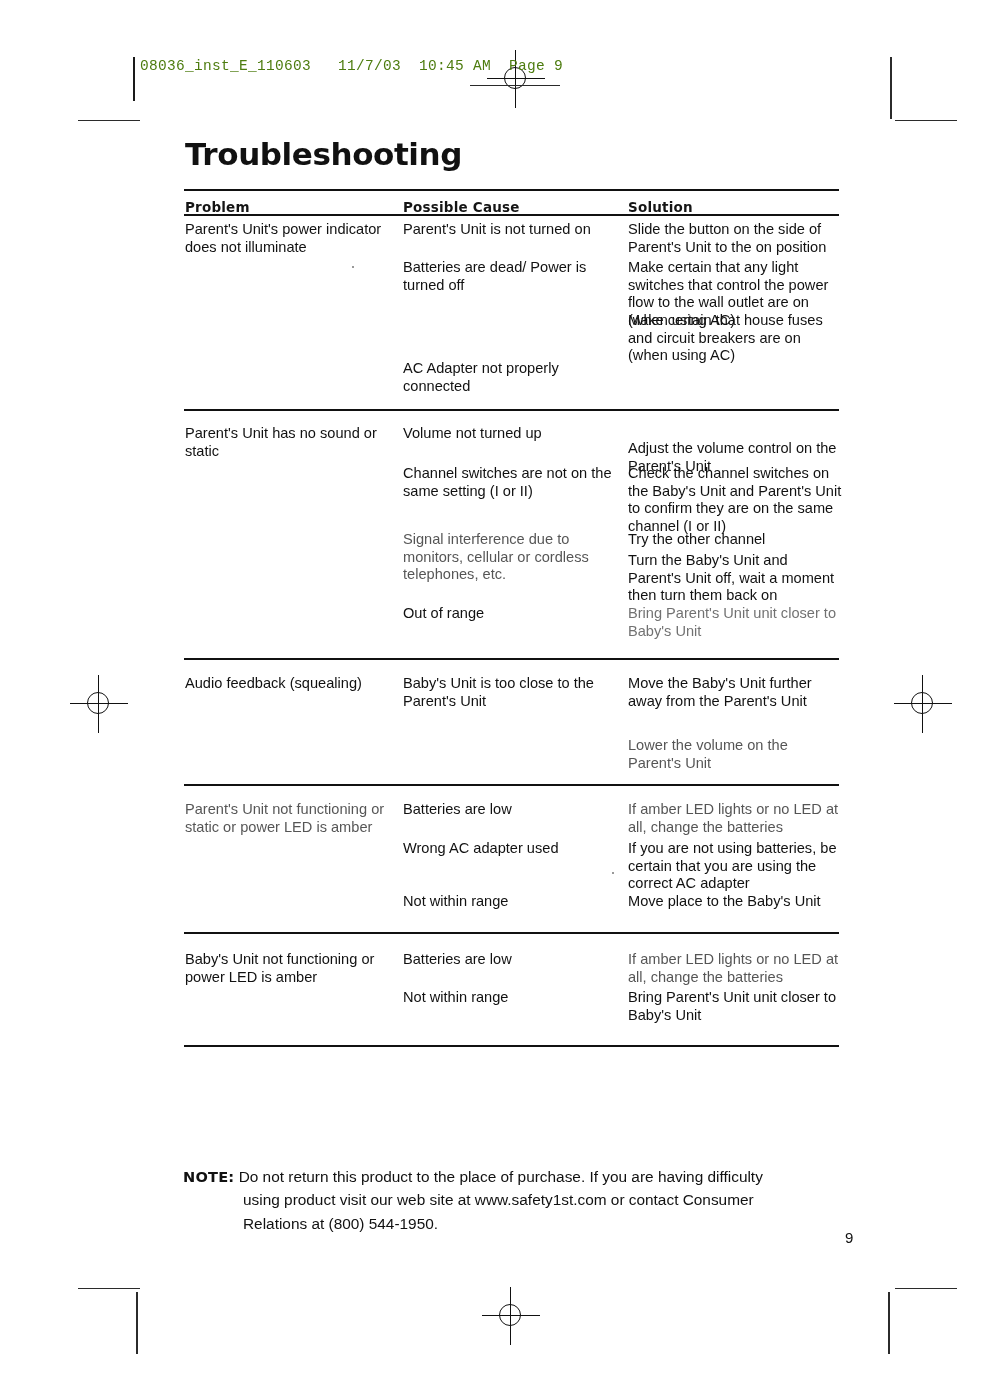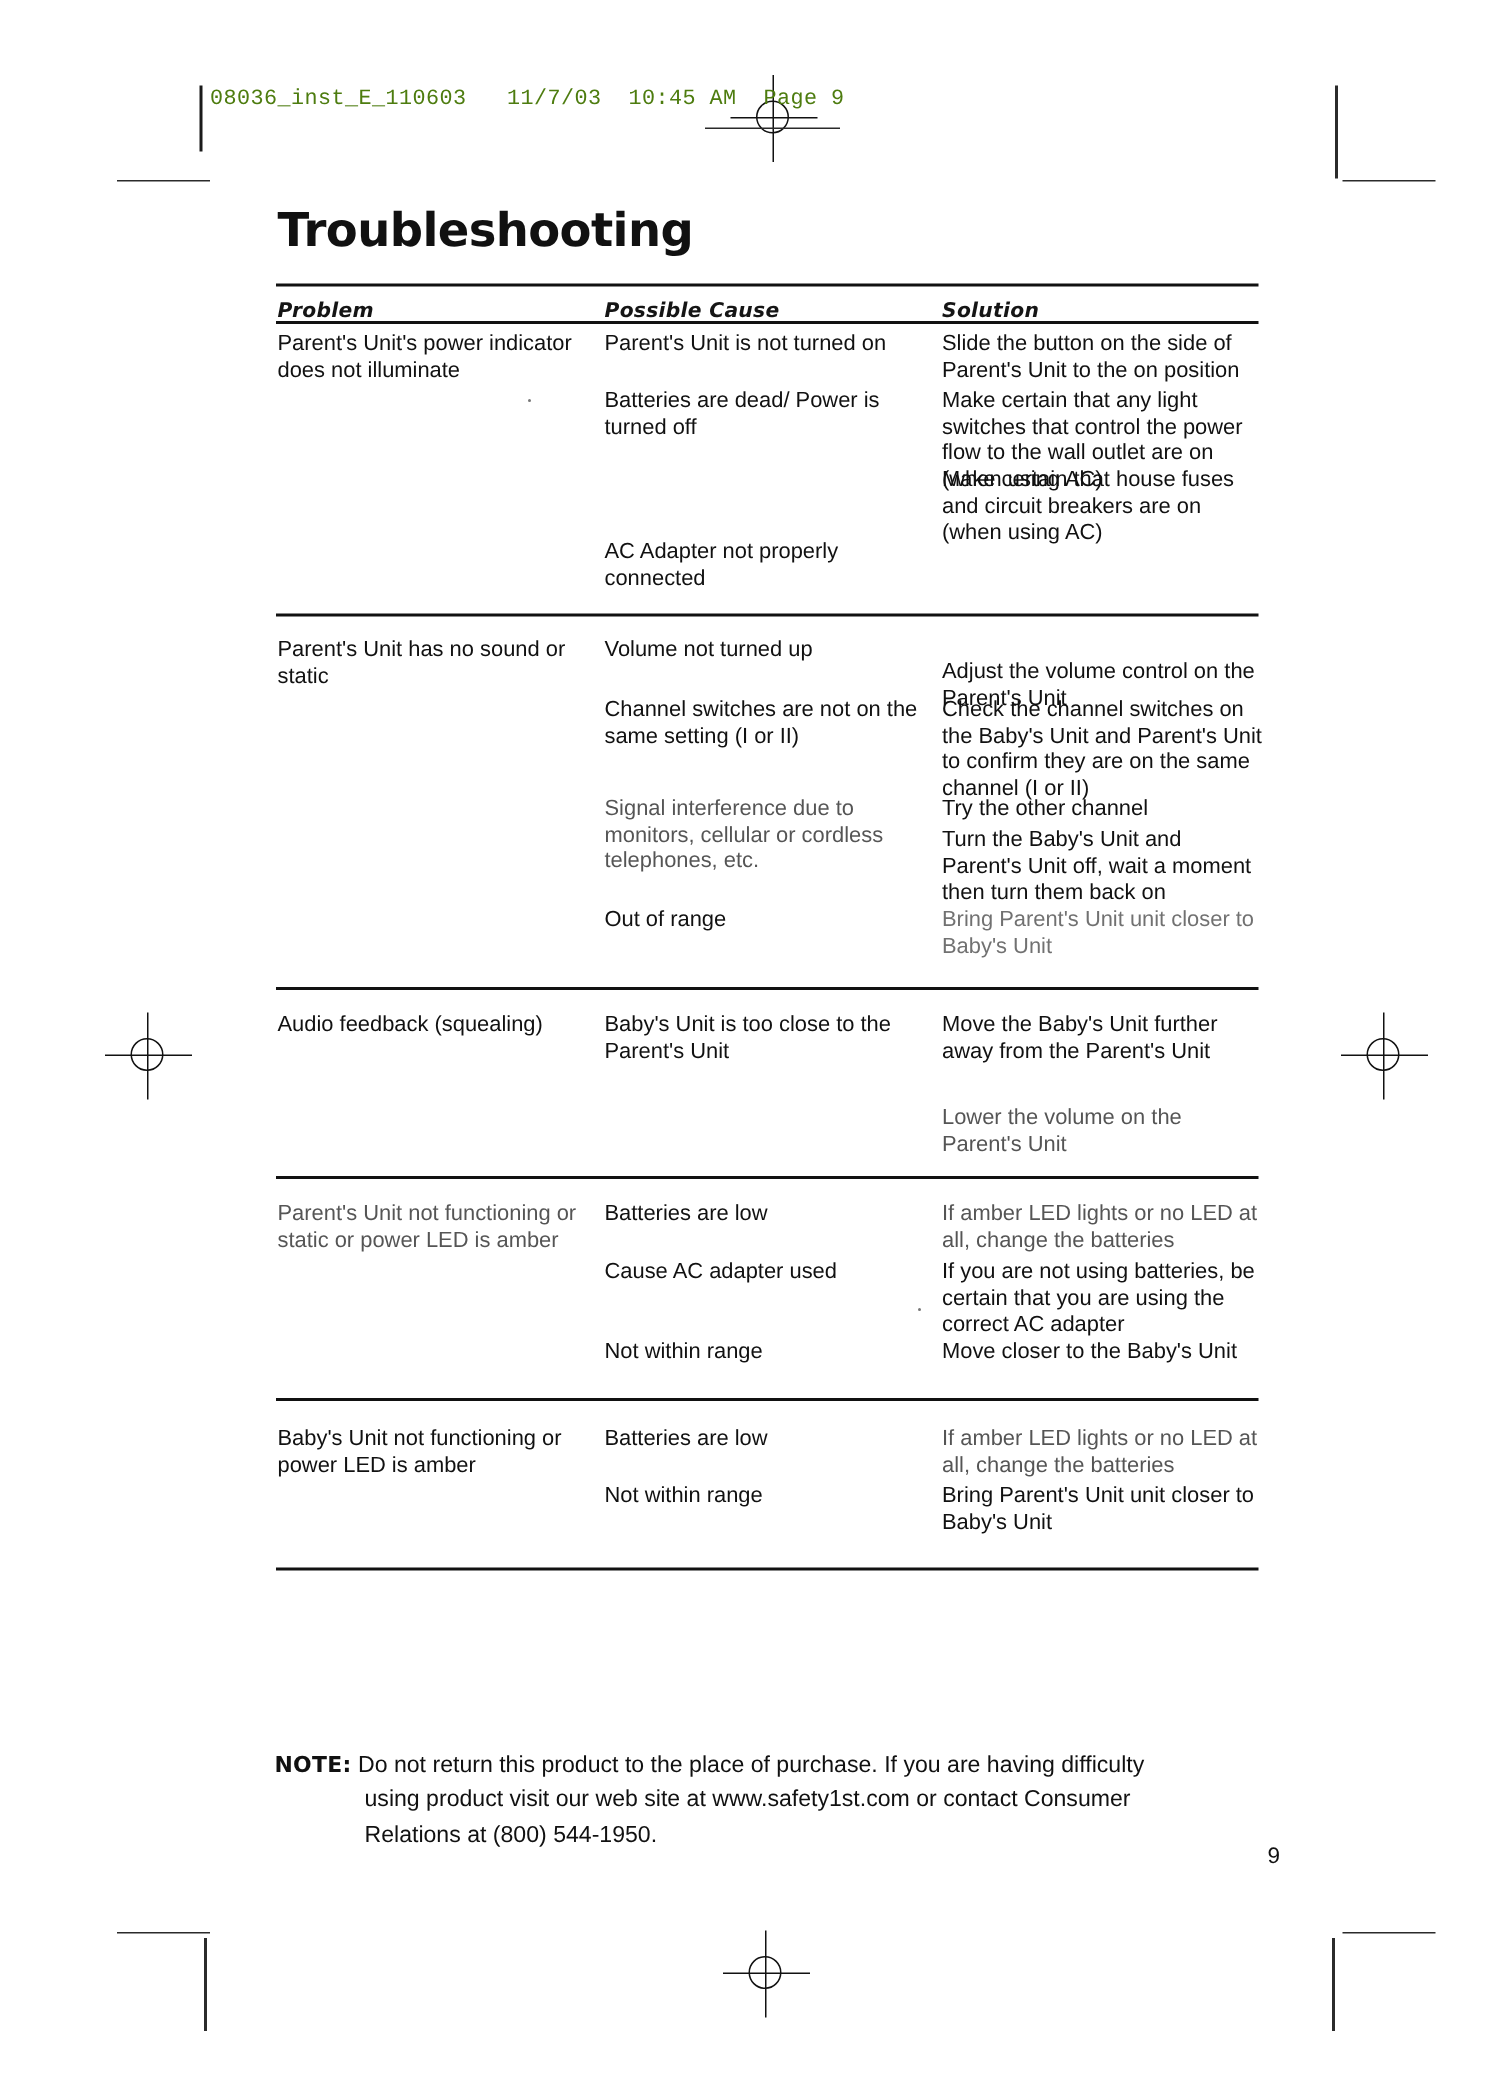--- a/index.html
+++ b/index.html
@@ -110,21 +110,20 @@
   .rule.thick { height: 2.1px; }
   .rule.thin  { height: 1.5px; }
 
   .col-head {
     position: absolute;
     font-size: 13.5px;
     font-weight: bold;
     font-family: "DejaVu Sans", sans-serif;
     letter-spacing: 0.2px;
     color: #151515;
-    font-style: italic;
   }
 
   .cell {
     position: absolute;
     font-size: 14.6px;
     line-height: 1.20;
     color: #111;
     font-family: "Liberation Sans", sans-serif;
   }
   .cell.problem  { left: 185px;  width: 210px; }
@@ -259,25 +258,25 @@
   <div class="cell cause" style="top:675px;">Baby's Unit is too close to the Parent's Unit</div>
   <div class="cell solution" style="top:675px;">Move the Baby's Unit further away from the Parent's Unit</div>
 
   <div class="cell solution faded" style="top:737px;">Lower the volume on the Parent's Unit</div>
 
   <div class="cell problem faded" style="top:801px;">Parent's Unit not functioning or static or power LED is amber</div>
 
   <div class="cell cause" style="top:801px;">Batteries are low</div>
   <div class="cell solution faded" style="top:801px;">If amber LED lights or no LED at all, change the batteries</div>
 
-  <div class="cell cause" style="top:840px;">Cause AC adapter used</div>
+  <div class="cell cause" style="top:840px;">Wrong AC adapter used</div>
   <div class="cell solution" style="top:840px;">If you are not using batteries, be certain that you are using the correct AC adapter</div>
 
   <div class="cell cause" style="top:893px;">Not within range</div>
-  <div class="cell solution" style="top:893px;">Move closer to the Baby's Unit</div>
+  <div class="cell solution" style="top:893px;">Move place to the Baby's Unit</div>
 
   <div class="speck" style="left:612px; top:872px;"></div>
 
   <div class="cell problem" style="top:951px;">Baby's Unit not functioning or power LED is amber</div>
 
   <div class="cell cause" style="top:951px;">Batteries are low</div>
   <div class="cell solution faded" style="top:951px;">If amber LED lights or no LED at all, change the batteries</div>
 
   <div class="cell cause" style="top:989px;">Not within range</div>
   <div class="cell solution" style="top:989px;">Bring Parent's Unit unit closer to Baby's Unit</div>

